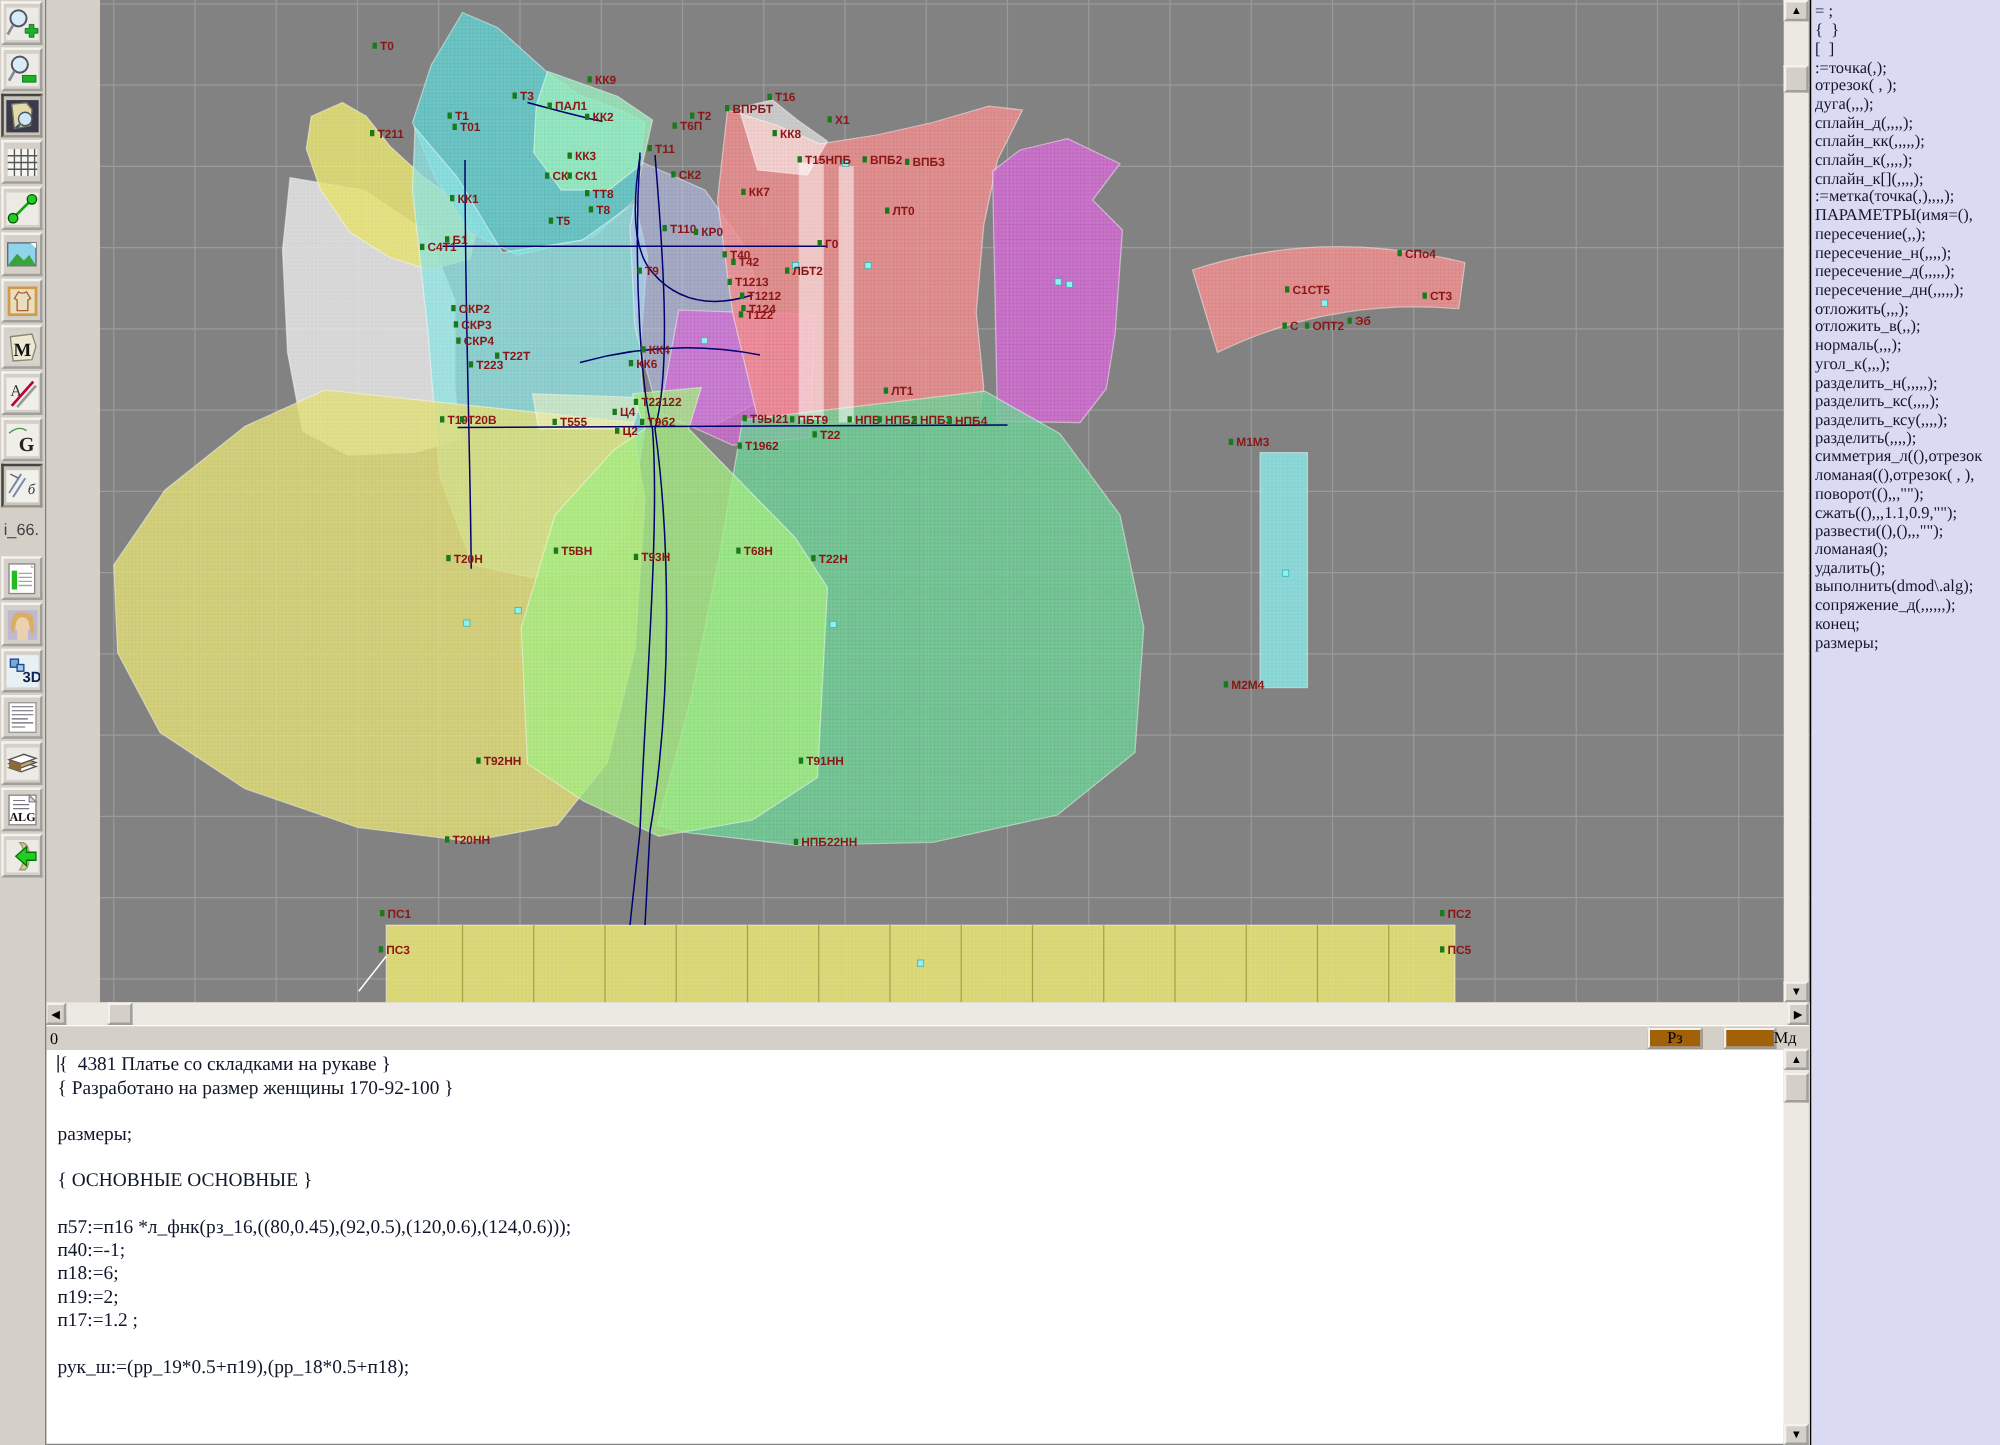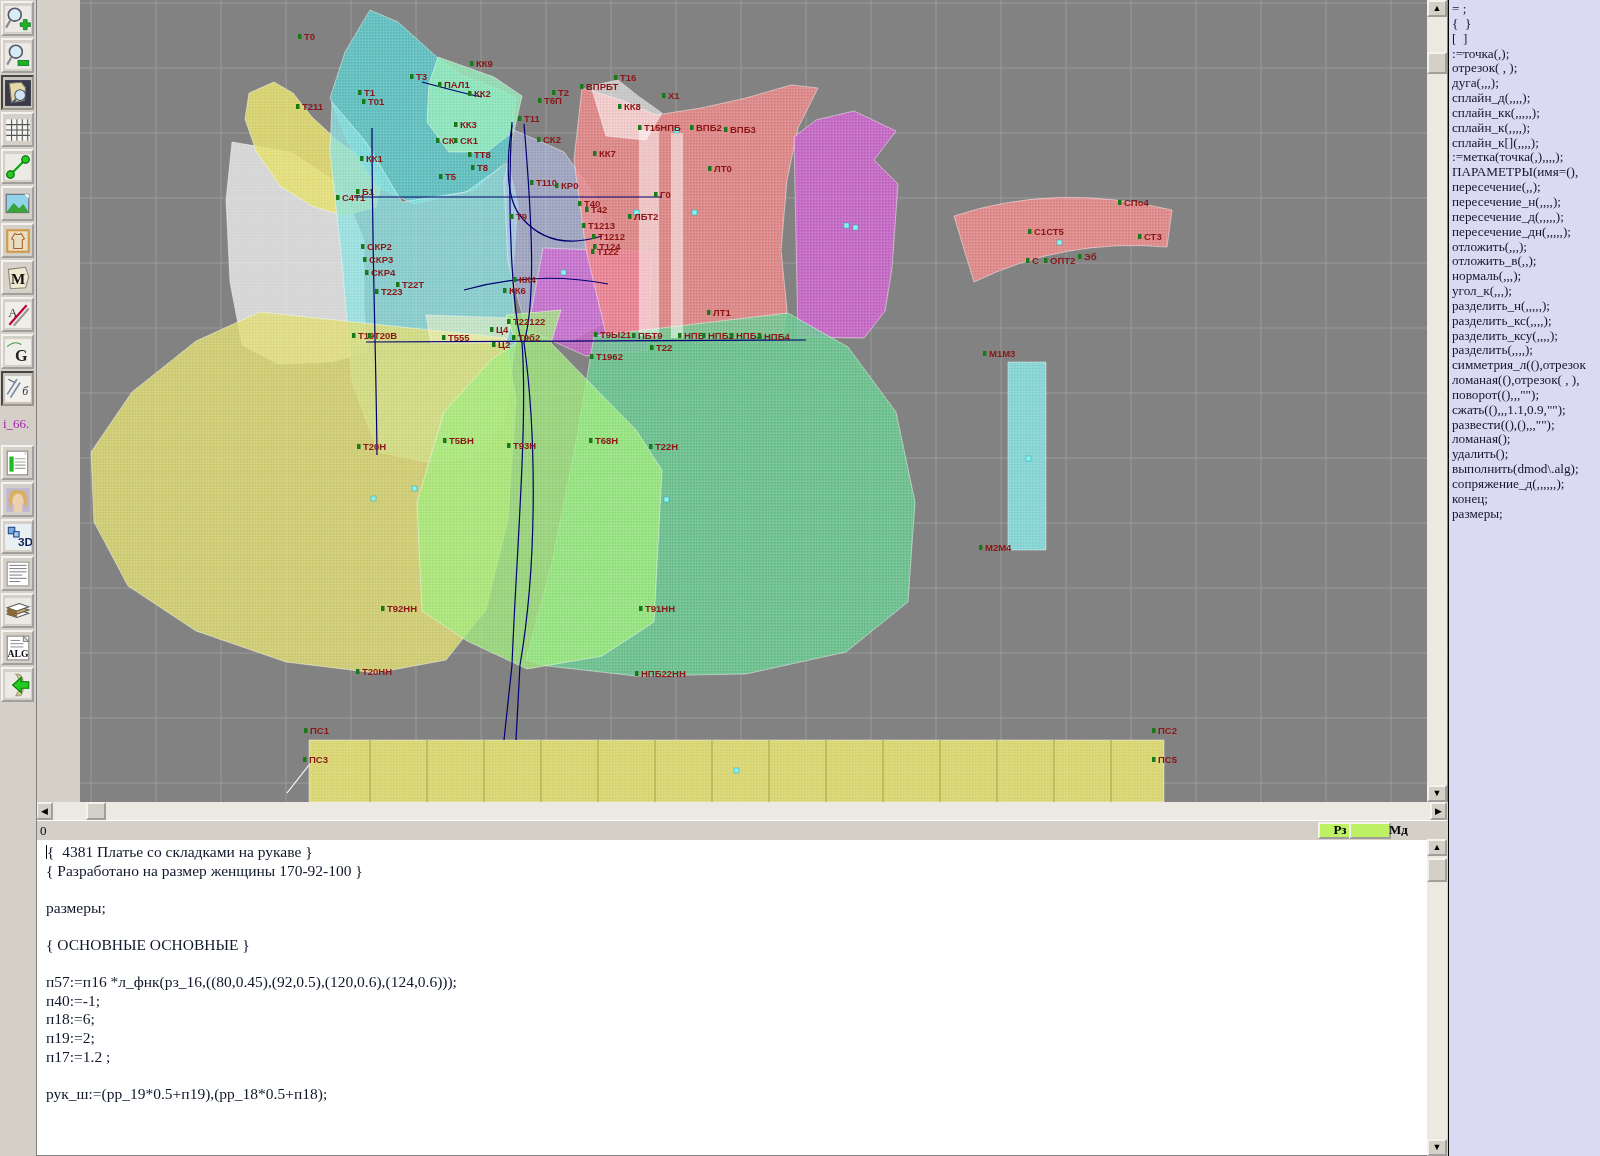--- a/index.html
+++ b/index.html
@@ -7,41 +7,41 @@
   #app{position:relative;width:1600px;height:1156px;}
 
   
   #toolbar{position:absolute;left:0;top:0;width:36px;height:1156px;background:#d4d0c8;
     border-right:1px solid #808080;z-index:5;}
   .tb-cell{width:34px;height:36px;margin:1px 0 0 1px;box-sizing:border-box;position:relative;}
   .tb-btn{width:33px;height:35px;box-sizing:border-box;background:#d4d0c8;
     border:2px outset #f4f2ee;display:flex;align-items:center;justify-content:center;cursor:pointer;}
   .tb-btn.active{border:2px inset #9a968e;background:#c8c4bc;}
   .tb-btn svg{width:28px;height:28px;}
-  .tb-label{font-family:Liberation Serif, serif;font-size:13px;color:#a21caf;padding:8px 0 0 2px;}
+  .tb-label{font-family:Liberation Sans, sans-serif;font-size:13px;color:#404040;padding:8px 0 0 2px;}
 
   
   #canvas-wrap{position:absolute;left:0;top:0;width:1427px;height:802px;z-index:1;margin-left:46px;}
   #canvas-svg{display:block;}
   .pt-label{font-family:"Liberation Sans",sans-serif;font-size:9.5px;fill:#8b1616;font-weight:bold;}
 
   
   .sb{position:absolute;background:#ece9e2;z-index:4;}
   .sb-btn{position:absolute;background:#d4d0c8;border:2px outset #f4f2ee;box-sizing:border-box;
     color:#000;font-size:9px;line-height:12px;text-align:center;cursor:pointer;overflow:hidden;}
   .sb-thumb{position:absolute;background:#d4d0c8;border:2px outset #f4f2ee;box-sizing:border-box;cursor:pointer;}
 
   
   #status-row{position:absolute;left:36px;top:820px;width:1411px;height:19px;background:#d4d0c8;
     border-top:1px solid #fff;z-index:4;}
   #zero-label{position:absolute;left:4px;top:2px;font-family:"Liberation Serif",serif;font-size:13px;color:#000;}
-  .mini-btn{position:absolute;top:1px;height:17px;background:#bef264;border:2px outset #f4f2ee;
+  .mini-btn{position:absolute;top:1px;height:17px;background:#a16207;border:2px outset #f4f2ee;
     box-sizing:border-box;font-family:"Liberation Serif",serif;font-size:13px;line-height:12px;
-    text-align:center;cursor:pointer;color:#000;font-weight:bold;}
-  #btn-rz{right:85px;width:44px;} #btn-md{right:56px;width:42px;padding-left:38px;}
+    text-align:center;cursor:pointer;color:#000;}
+  #btn-rz{right:85px;width:44px;} #btn-md{right:26px;width:42px;padding-left:38px;}
 
   
   #editor{position:absolute;left:36px;top:839px;width:1391px;height:317px;background:#fff;
     border:1px solid #808080;border-right:none;box-sizing:border-box;overflow:hidden;z-index:3;cursor:text;}
   #editor .code-line{font-family:"Liberation Serif",serif;font-size:15.5px;line-height:18.6px;
     white-space:pre;color:#0f172a;padding-left:9px;}
   .caret{display:inline-block;width:1px;margin-right:-1px;border-left:1px solid #000;height:14px;
     vertical-align:-2px;}
 
   

